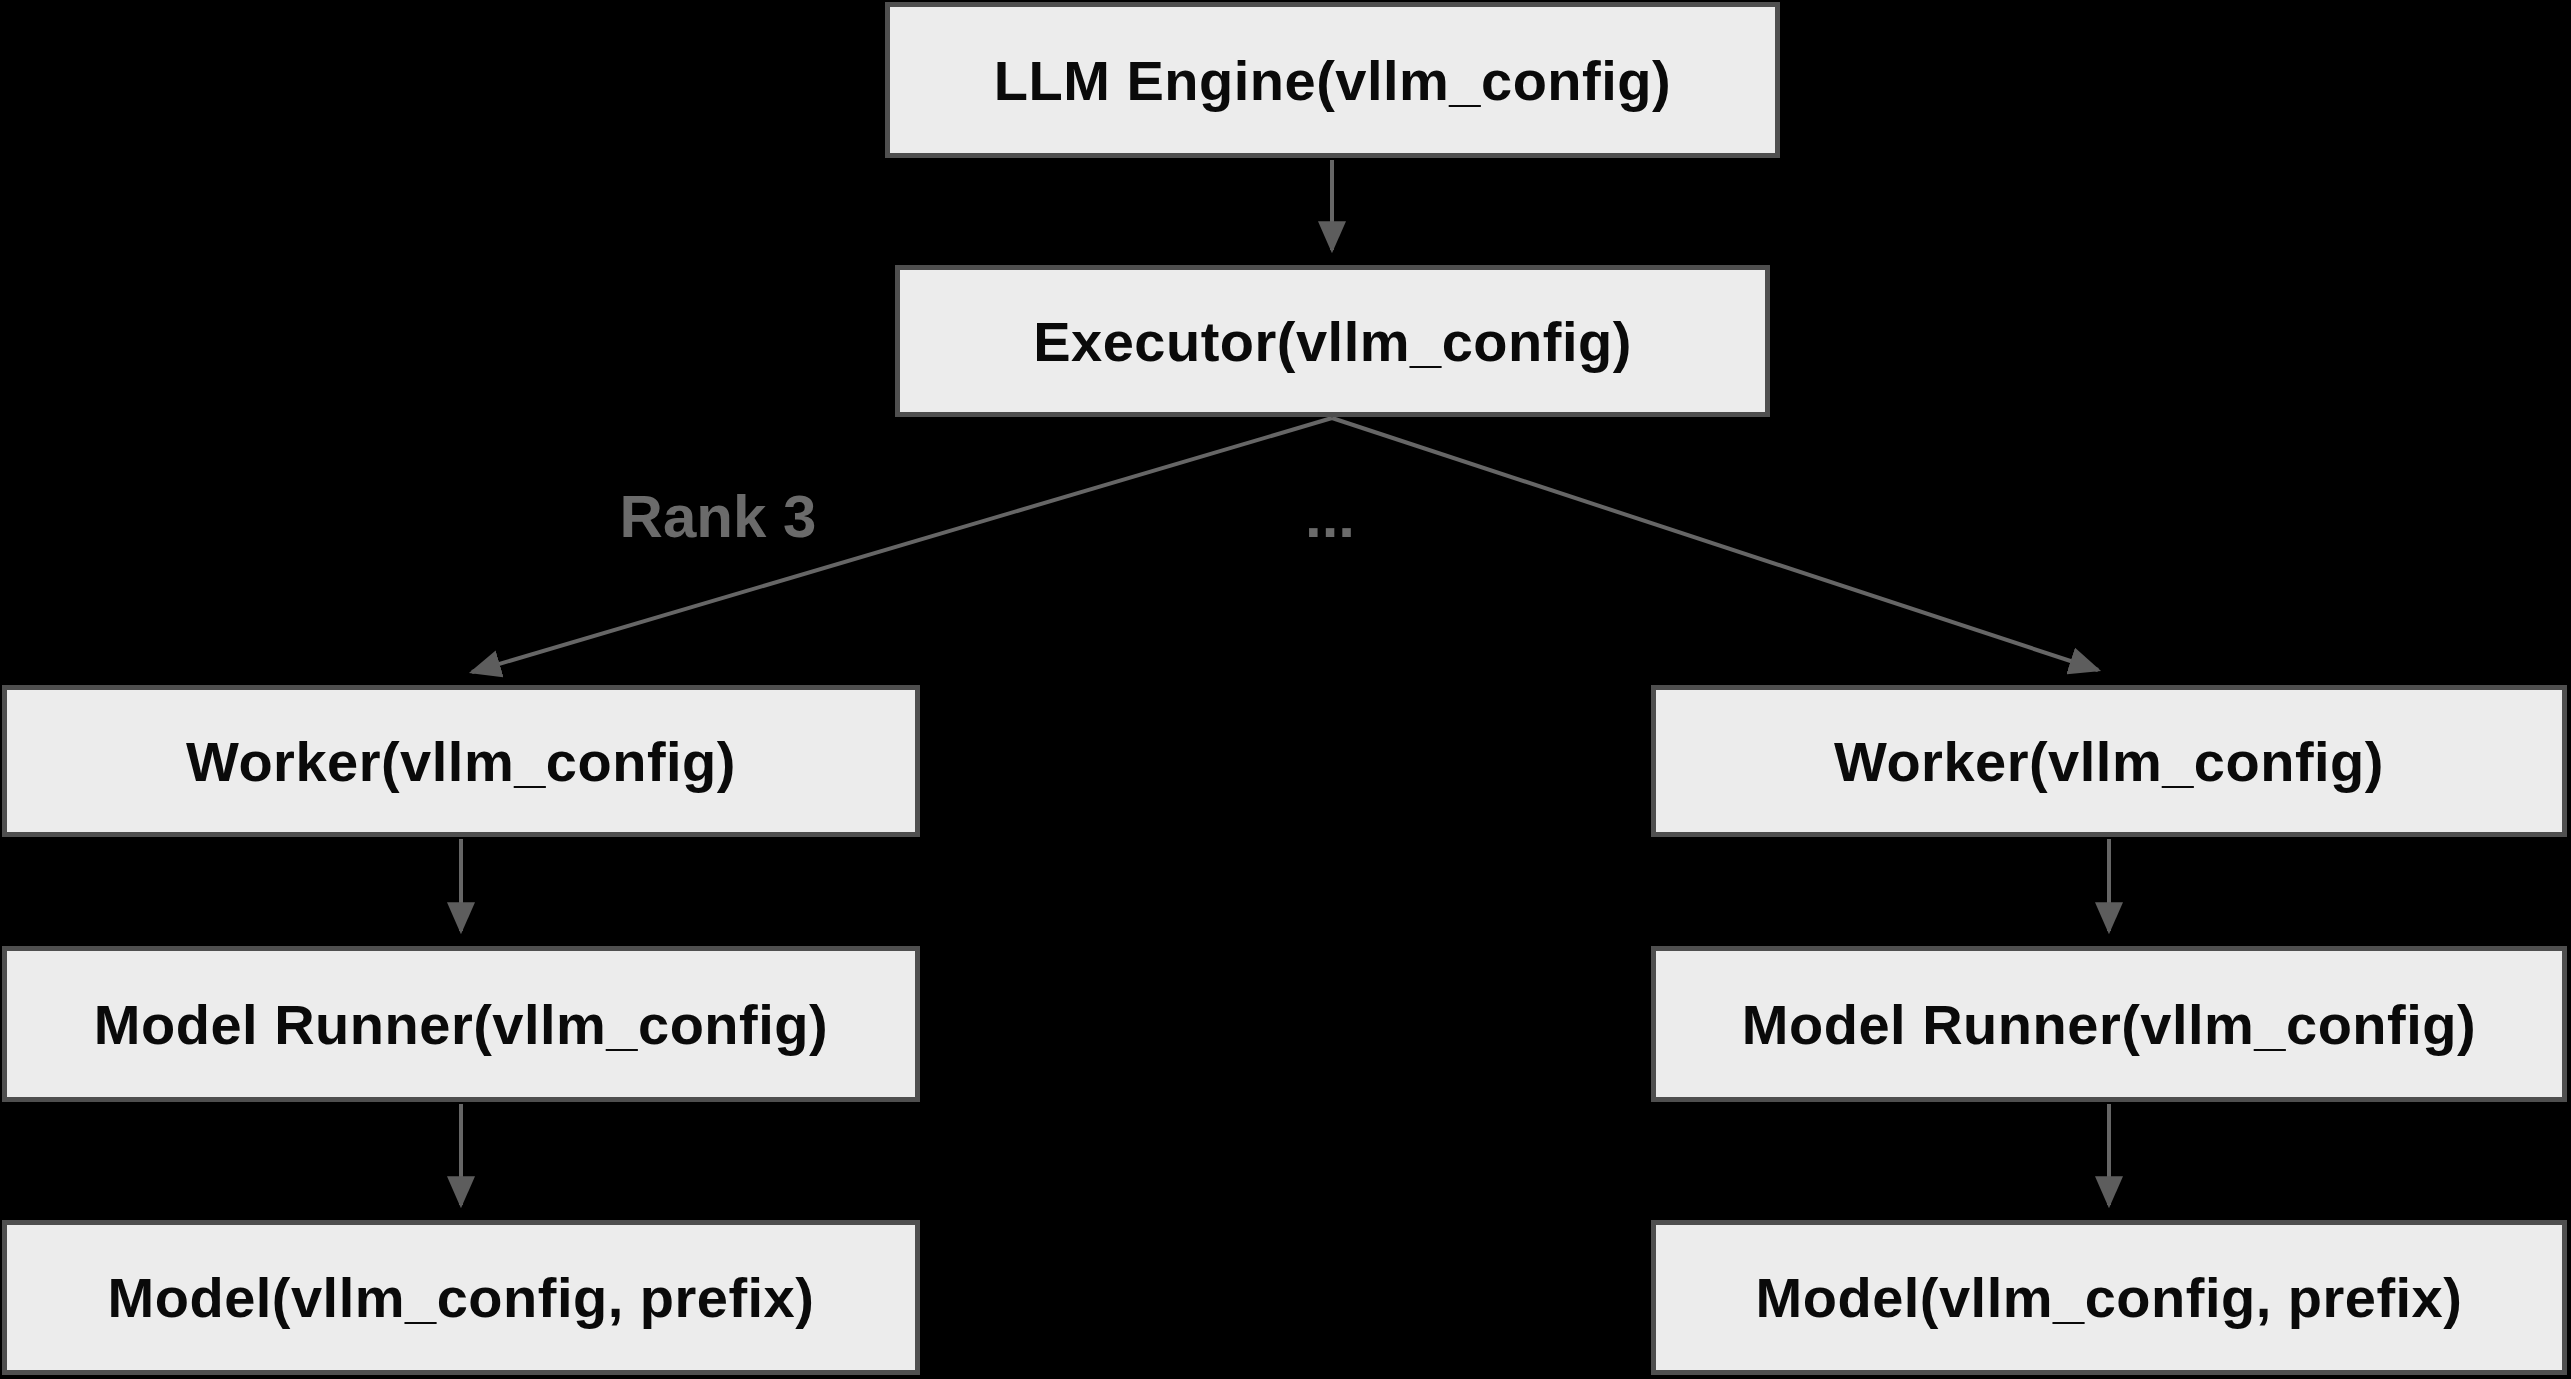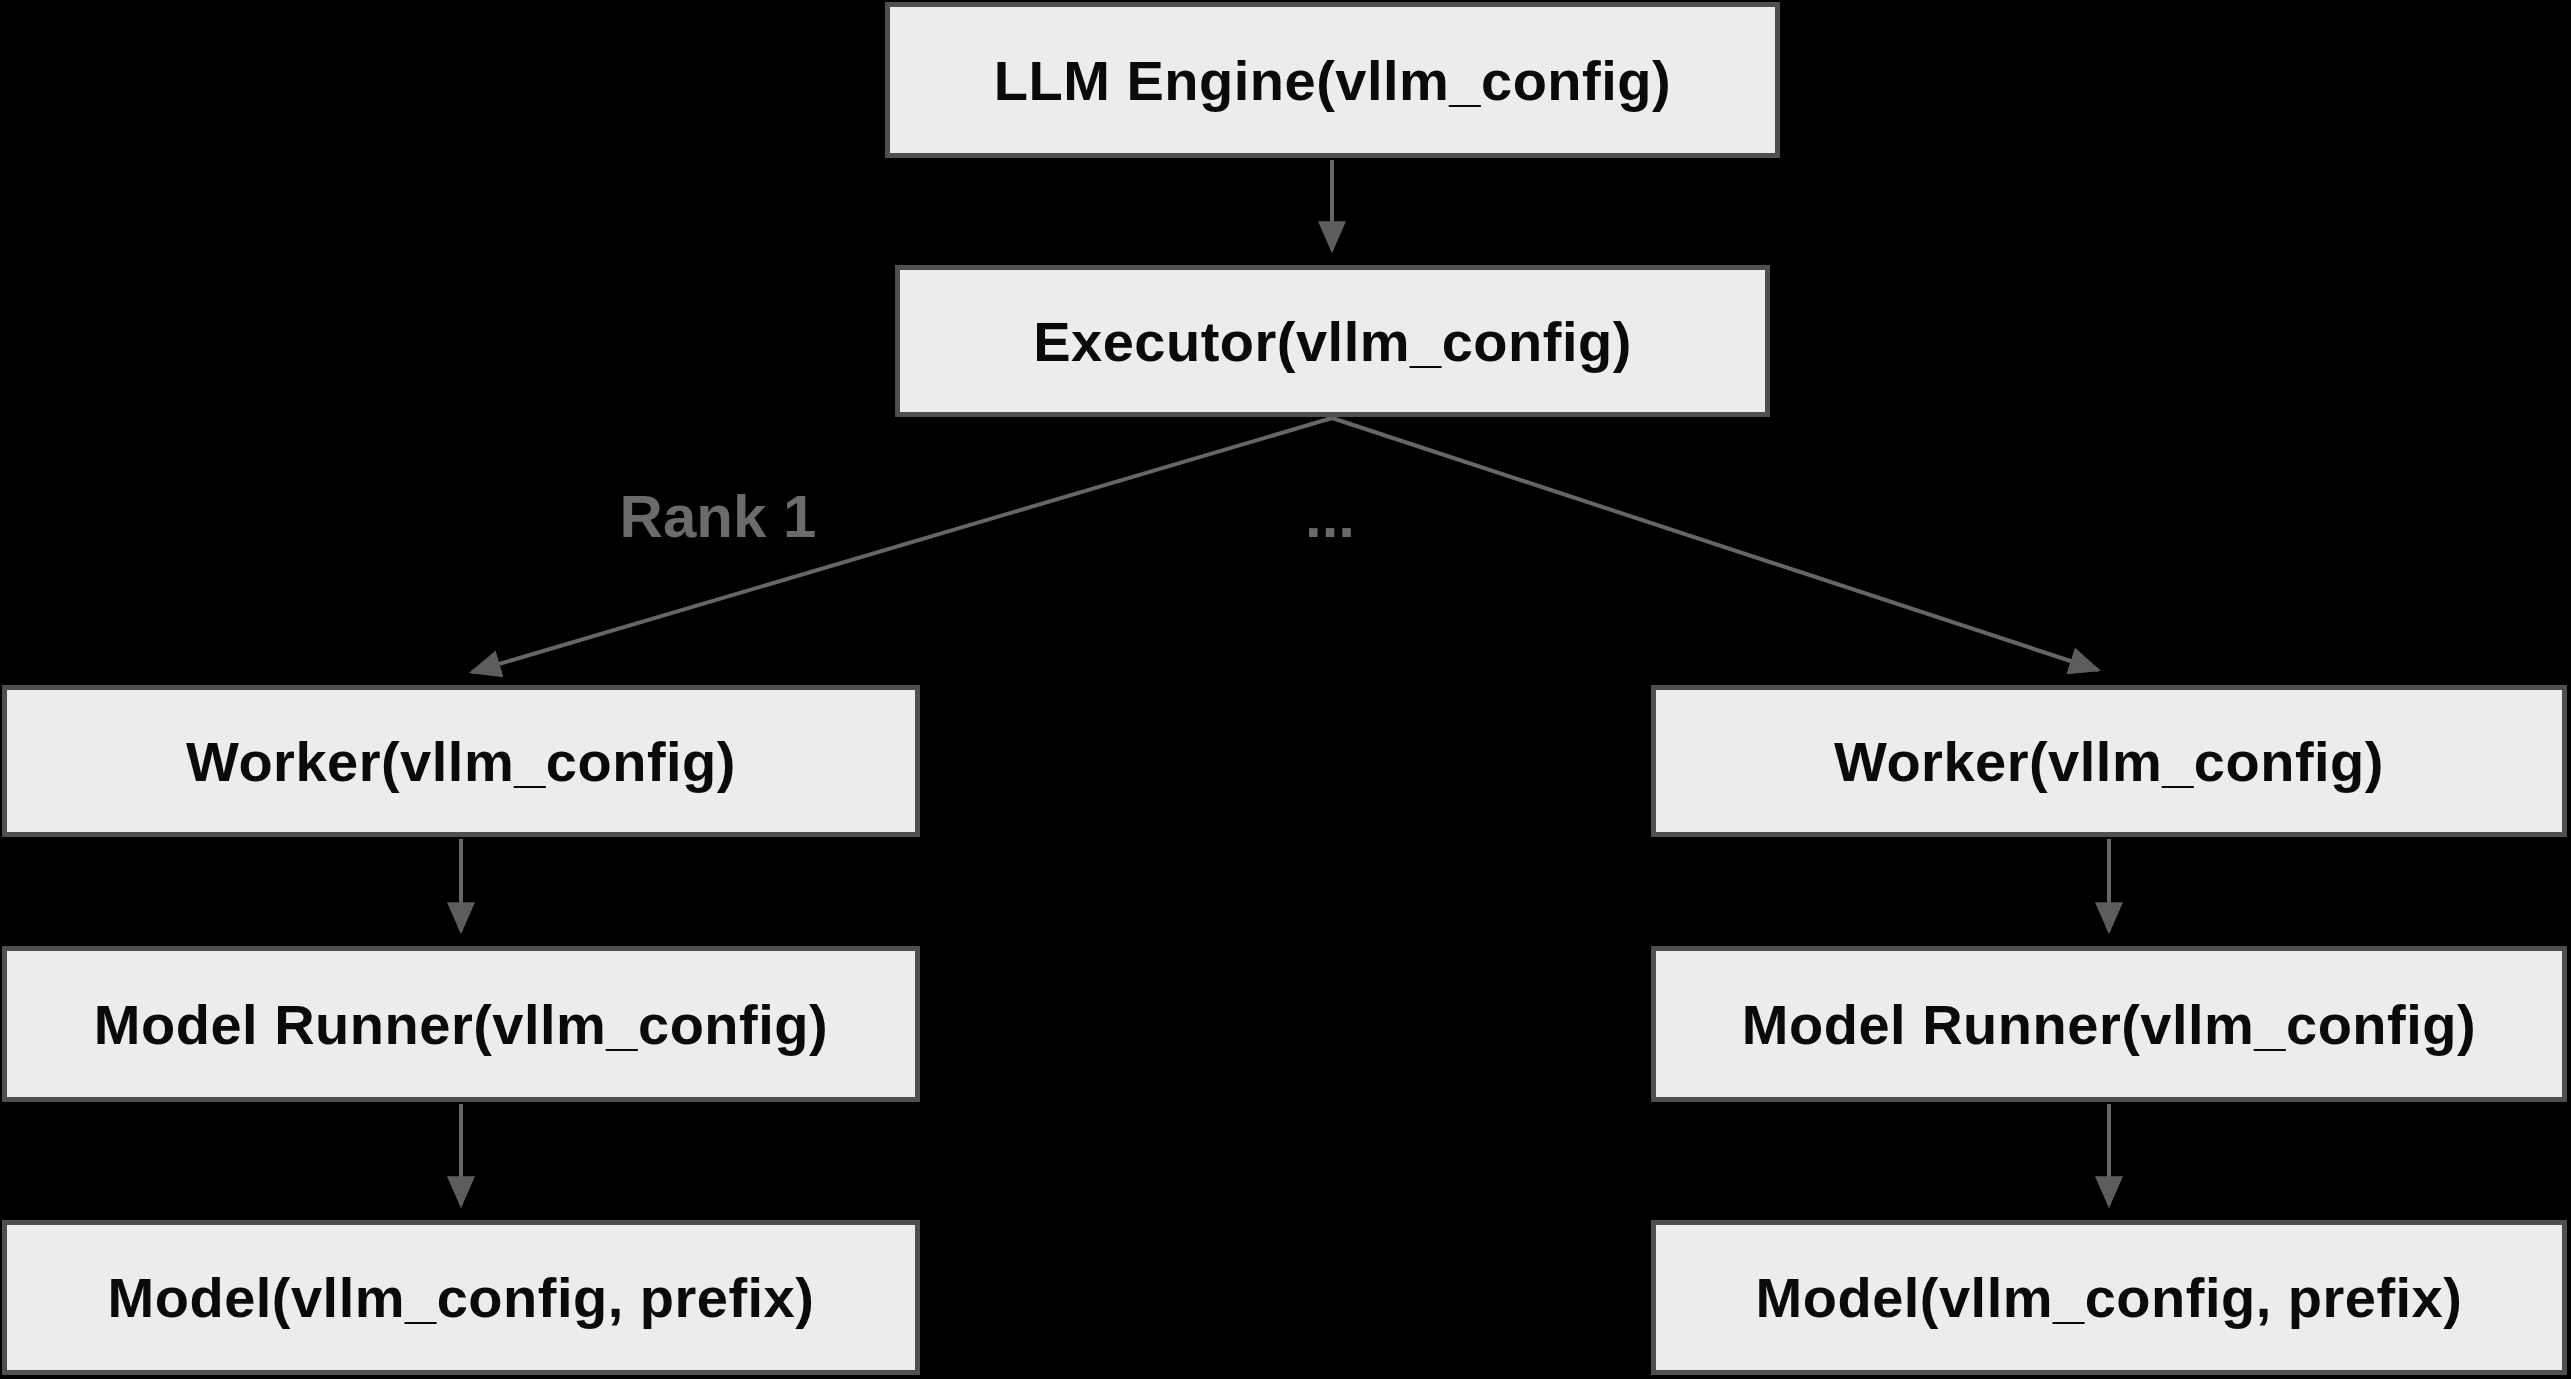--- a/index.html
+++ b/index.html
@@ -101,16 +101,16 @@
   </div>
 
   <div class="node n-model-left">
     <span>Model(vllm_config, prefix)</span>
   </div>
 
   <div class="node n-model-right">
     <span>Model(vllm_config, prefix)</span>
   </div>
 
-  <div class="edge-label l-rank0">Rank 1</div>
+  <div class="edge-label l-rank0">Rank 3</div>
   <div class="edge-label l-ellipsis">...</div>
 
 </div>
 
 </body></html>

